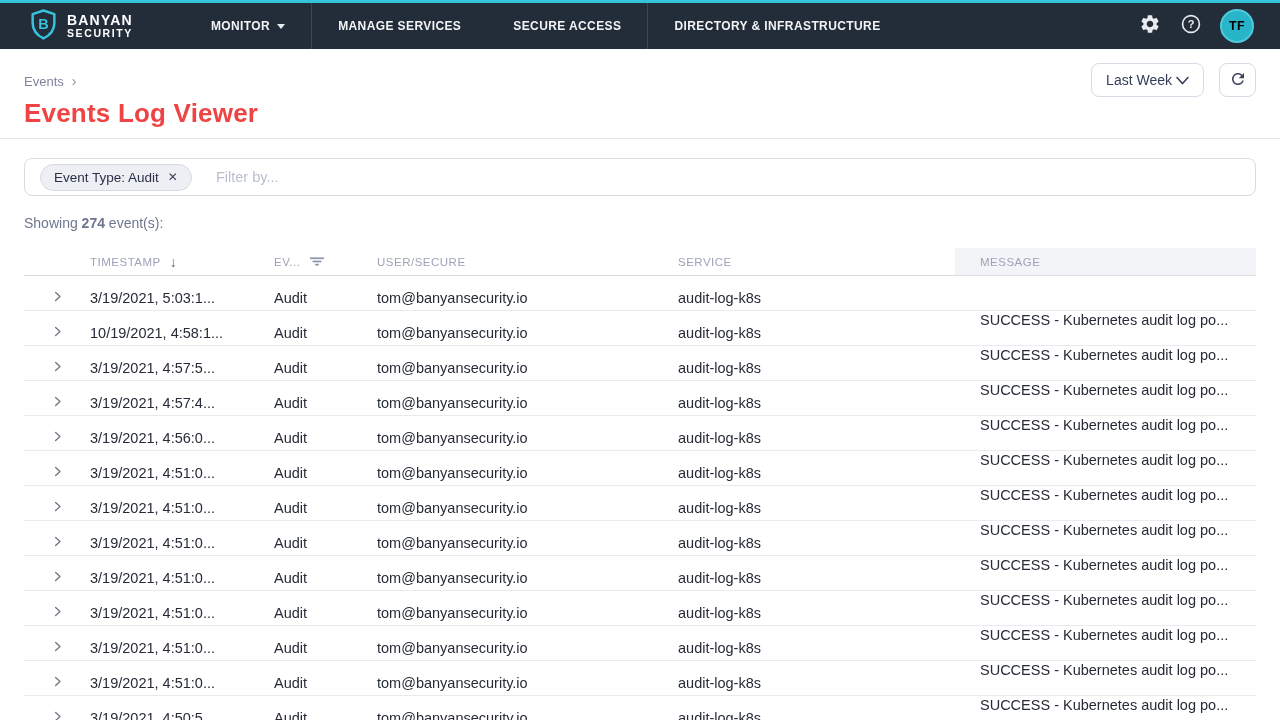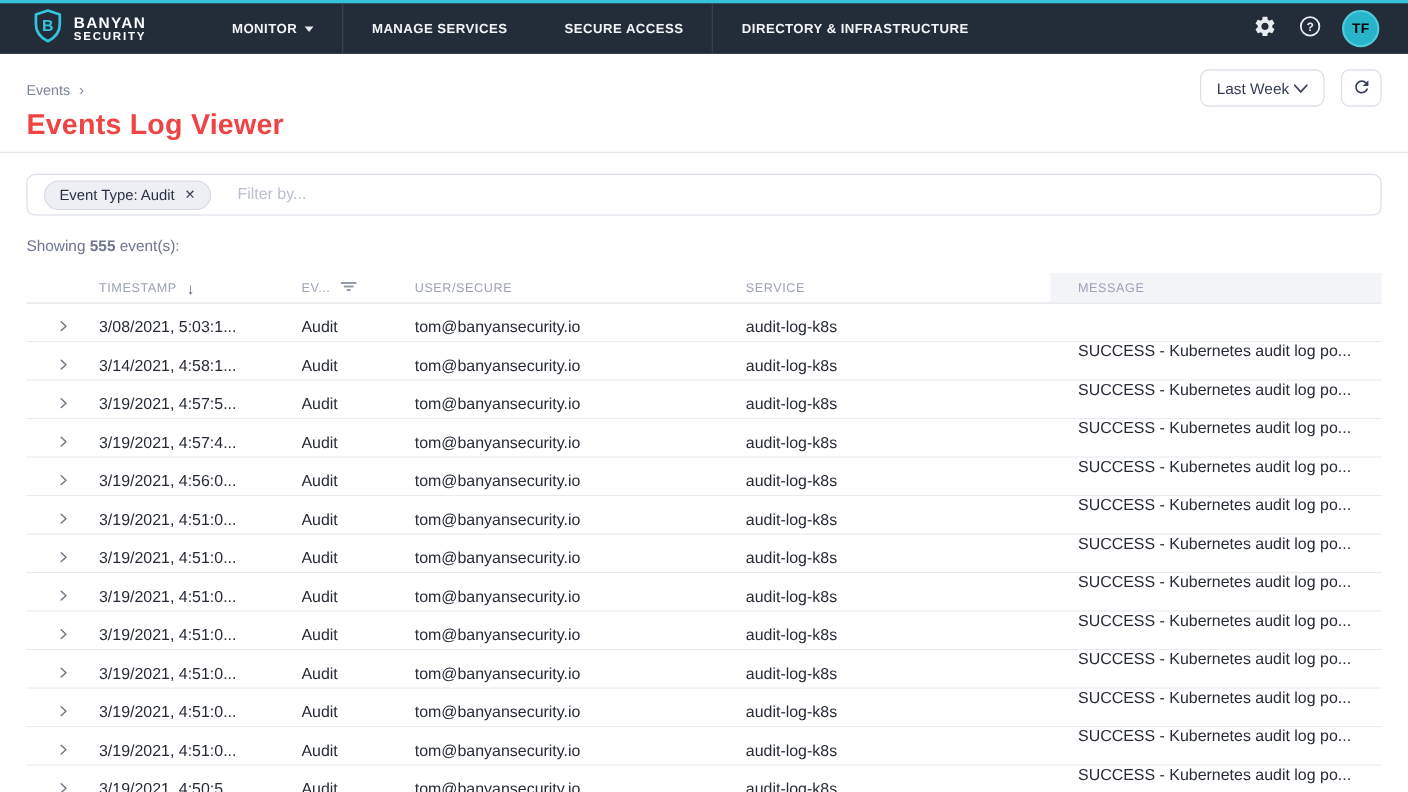--- a/index.html
+++ b/index.html
@@ -150,21 +150,21 @@
 </div>
 
 <div class="filter-bar">
   <span class="chip">
     <span>Event Type: Audit</span>
     <span class="chip-x">✕</span>
   </span>
   <input class="filter-input" placeholder="Filter by..." style="">
 </div>
 
-<p class="summary"><span>Showing</span> <b>555</b> <span>event(s):</span></p>
+<p class="summary"><span>Showing</span> <b>274</b> <span>event(s):</span></p>
 
 <div class="table">
   <div class="thead">
     <div class="th"></div>
     <div class="th sortable">
       <span>TIMESTAMP</span>
       <span class="sort-arrow">↓</span>
     </div>
     <div class="th filterable">
       <span>EV...</span>
@@ -182,36 +182,36 @@
   </div>
   <div class="tbody" id="tbody">
   <div class="tr">
     <div class="td td-expand">
       <span>
         <svg width="15" height="15" viewBox="0 0 24 24">
           <polyline points="9,5.5 16,12 9,18.5" fill="none" stroke="#6b7280" stroke-width="2" stroke-linecap="round" stroke-linejoin="round"></polyline>
         </svg>
       </span>
     </div>
-    <div class="td">3/08/2021, 5:03:1...</div>
-    <div class="td">Audit</div>
-    <div class="td">tom@banyansecurity.io</div>
-    <div class="td">audit-log-k8s</div>
-    <div class="td td-msg">SUCCESS - Kubernetes audit log po...</div>
-  </div>
-
-  <div class="tr">
-    <div class="td td-expand">
-      <span>
-        <svg width="15" height="15" viewBox="0 0 24 24">
-          <polyline points="9,5.5 16,12 9,18.5" fill="none" stroke="#6b7280" stroke-width="2" stroke-linecap="round" stroke-linejoin="round"></polyline>
-        </svg>
-      </span>
-    </div>
-    <div class="td">3/14/2021, 4:58:1...</div>
+    <div class="td">3/19/2021, 5:03:1...</div>
+    <div class="td">Audit</div>
+    <div class="td">tom@banyansecurity.io</div>
+    <div class="td">audit-log-k8s</div>
+    <div class="td td-msg">SUCCESS - Kubernetes audit log po...</div>
+  </div>
+
+  <div class="tr">
+    <div class="td td-expand">
+      <span>
+        <svg width="15" height="15" viewBox="0 0 24 24">
+          <polyline points="9,5.5 16,12 9,18.5" fill="none" stroke="#6b7280" stroke-width="2" stroke-linecap="round" stroke-linejoin="round"></polyline>
+        </svg>
+      </span>
+    </div>
+    <div class="td">10/19/2021, 4:58:1...</div>
     <div class="td">Audit</div>
     <div class="td">tom@banyansecurity.io</div>
     <div class="td">audit-log-k8s</div>
     <div class="td td-msg">SUCCESS - Kubernetes audit log po...</div>
   </div>
 
   <div class="tr">
     <div class="td td-expand">
       <span>
         <svg width="15" height="15" viewBox="0 0 24 24">

